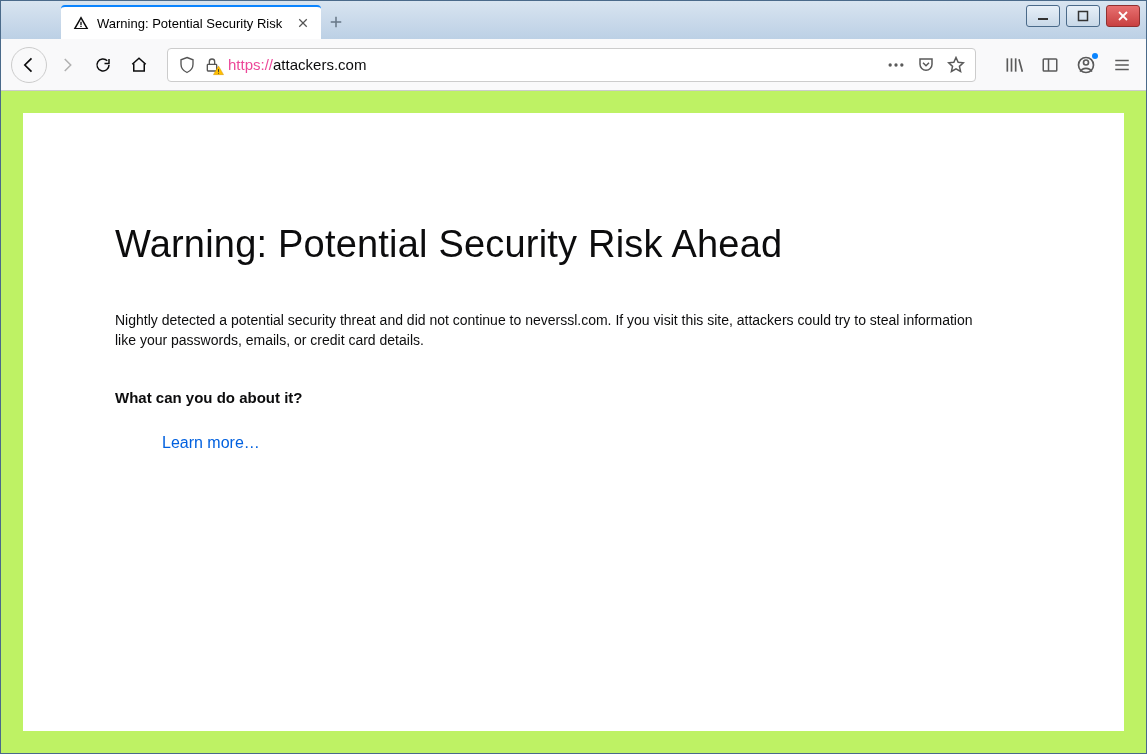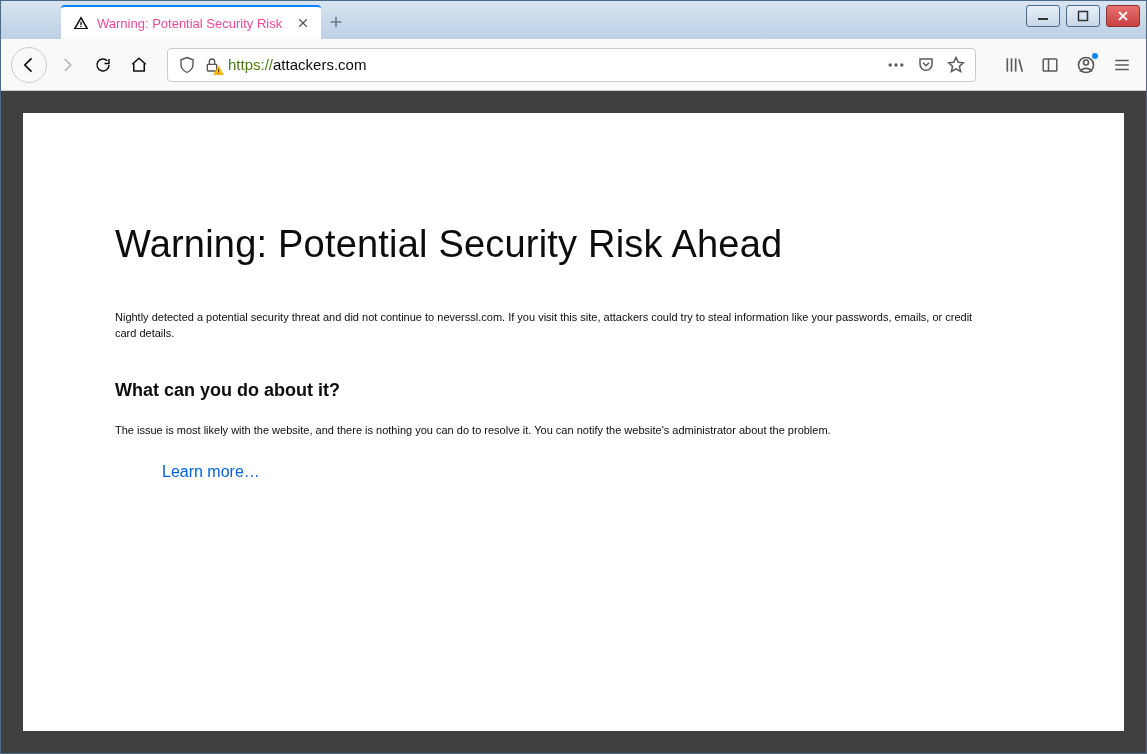--- a/index.html
+++ b/index.html
@@ -2,52 +2,52 @@
 <html><head>
 <meta charset="utf-8">
 <style>
 * { margin: 0; padding: 0; box-sizing: border-box; }
 body { font-family: "Segoe UI", Arial, sans-serif; background: #fff; width: 1147px; height: 754px; overflow: hidden; border: 1px solid #4a6a8a; }
 
 
 .titlebar { height: 38px; background: linear-gradient(to bottom, #d8e4f0 0%, #bcd0e5 100%); display: flex; align-items: flex-start; justify-content: space-between; padding-left: 60px; position: relative; }
 .tab { background: #fff; height: 34px; margin-top: 4px; display: flex; align-items: center; padding: 0 10px 0 12px; border-top-left-radius: 4px; border-top-right-radius: 4px; min-width: 260px; max-width: 280px; position: relative; border-top: 2px solid #0a84ff; }
 .tab-icon { width: 16px; height: 16px; margin-right: 8px; flex-shrink: 0; }
-.tab-title { font-size: 13px; color: #ec4899; white-space: nowrap; overflow: hidden; text-overflow: ellipsis; flex: 1; }
+.tab-title { font-size: 13px; color: #000000; white-space: nowrap; overflow: hidden; text-overflow: ellipsis; flex: 1; }
 .tab-close { width: 16px; height: 16px; display: flex; align-items: center; justify-content: center; cursor: pointer; color: #555; margin-left: 6px; }
 .tab-close svg { width:12px; height:12px; }
 .newtab { width: 30px; height: 30px; display: flex; align-items: center; justify-content: center; margin-top: 6px; cursor: pointer; color: #6a7a8a; }
 .win-controls { display: flex; gap: 6px; padding: 4px 6px 0 0; }
 .win-btn { width: 34px; height: 22px; border: 1px solid #4a6a8a; border-radius: 3px; display: flex; align-items: center; justify-content: center; cursor: pointer; background: linear-gradient(to bottom,#e8f0f8,#c8d8e8); }
 .win-btn.close { background: linear-gradient(to bottom,#e87070,#c84040); border-color:#903030; color:#fff; }
 .win-btn svg { width: 14px; height: 14px; }
 
 
 .toolbar { height: 52px; background: #f9f9fa; display: flex; align-items: center; padding: 0 10px; gap: 4px; border-bottom: 1px solid #ccc; }
 .nav-btn { width: 32px; height: 32px; display: flex; align-items: center; justify-content: center; cursor: pointer; border-radius: 4px; color: #333; }
 .nav-btn.disabled { color: #b1b1b1; cursor: default; }
 .nav-btn.circ { border: 1px solid #ccc; border-radius: 50%; width: 36px; height: 36px; }
 .urlbar { flex: 1; height: 34px; background: #fff; border: 1px solid #ccc; border-radius: 4px; display: flex; align-items: center; padding: 0 8px; margin: 0 12px 0 8px; }
 .urlbar-icon { width: 22px; height: 22px; display: flex; align-items: center; justify-content: center; color: #666; margin-right: 4px; }
 .urlbar-lock { width: 20px; height: 20px; display: flex; align-items: center; justify-content: center; margin-right: 6px; position: relative; }
 .urlbar-text { flex: 1; font-size: 15px; color: #0c0c0d; display: flex; align-items: baseline; }
-.url-proto { color: #4d7c0f; }
+.url-proto { color: #ec4899; }
 .url-host { color: #0c0c0d; }
 .urlbar-actions { display: flex; gap: 8px; align-items: center; color: #5a5a5a; }
 .urlbar-actions .ib { width: 22px; height: 22px; display:flex; align-items:center; justify-content:center; cursor: pointer; }
 .tb-right { display: flex; gap: 8px; align-items: center; margin-left: 8px; color: #5a5a5a; }
 .tb-right .ib { width: 28px; height: 28px; display:flex; align-items:center; justify-content:center; cursor:pointer; }
 .profile-dot { position:absolute; top:2px; right:2px; width:6px; height:6px; background:#0a84ff; border-radius:50%; }
 
 
-.content-outer { background: #404040; height: calc(754px - 38px - 52px - 2px); padding: 22px; }
+.content-outer { background: #bef264; height: calc(754px - 38px - 52px - 2px); padding: 22px; }
 .content-inner { background: #fff; height: 100%; padding: 110px 92px 50px 92px; }
 .err-title { font-size: 38px; font-weight: 300; color: #0c0c0d; margin-bottom: 44px; letter-spacing: 0.2px; }
-.err-para { font-size: 11px; color: #0c0c0d; line-height: 1.45; margin-bottom: 38px; max-width: 880px; }
-.err-sub { font-size: 18px; font-weight: 700; color: #0c0c0d; margin-bottom: 22px; }
+.err-para { font-size: 14px; color: #0c0c0d; line-height: 1.45; margin-bottom: 38px; max-width: 880px; }
+.err-sub { font-size: 15px; font-weight: 700; color: #0c0c0d; margin-bottom: 22px; }
 .learn-link { color: #0060df; font-size: 16px; text-decoration: none; cursor: pointer; display: inline-block; margin-top: 6px; margin-left: 47px; }
 .btn-row { display: flex; justify-content: flex-end; gap: 14px; margin-top: 50px; max-width: 880px; }
 .btn { height: 44px; padding: 0 28px; font-size: 16px; border: none; cursor: pointer; display: flex; align-items: center; justify-content: center; }
 .btn.primary { background: #0060df; color: #fff; }
 .btn.secondary { background: #e8e8e8; color: #0c0c0d; }
 </style>
 </head>
 <body>
 
 <div class="titlebar">
@@ -193,16 +193,15 @@
         </svg>
     </span>
   </div>
 </div>
 
 <div class="content-outer">
   <div class="content-inner">
     <h1 class="err-title">Warning: Potential Security Risk Ahead</h1>
     <p class="err-para">Nightly detected a potential security threat and did not continue to neverssl.com. If you visit this site, attackers could try to steal information like your passwords, emails, or credit card details.</p>
     <p class="err-sub">What can you do about it?</p>
-    <p class="err-para" style="margin-bottom:18px">The issue is most likely with the website, and there is nothing you can do to resolve it. You can notify the website's administrator about the problem.</p>
     <a class="learn-link">Learn more…</a>
   </div>
 </div>
 
 </body></html>

